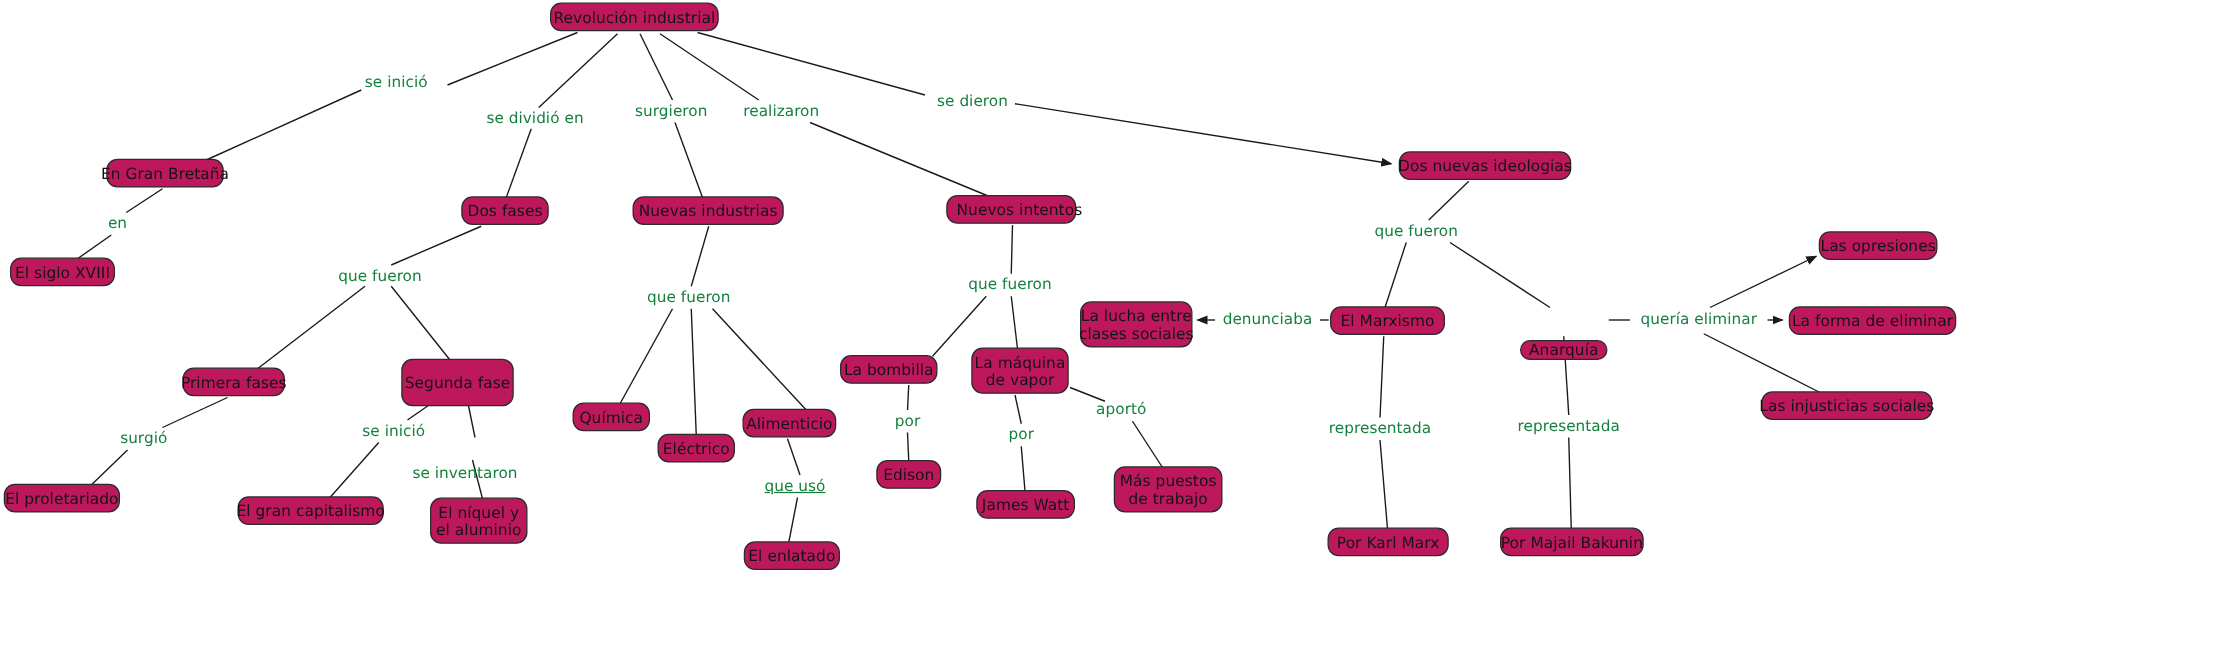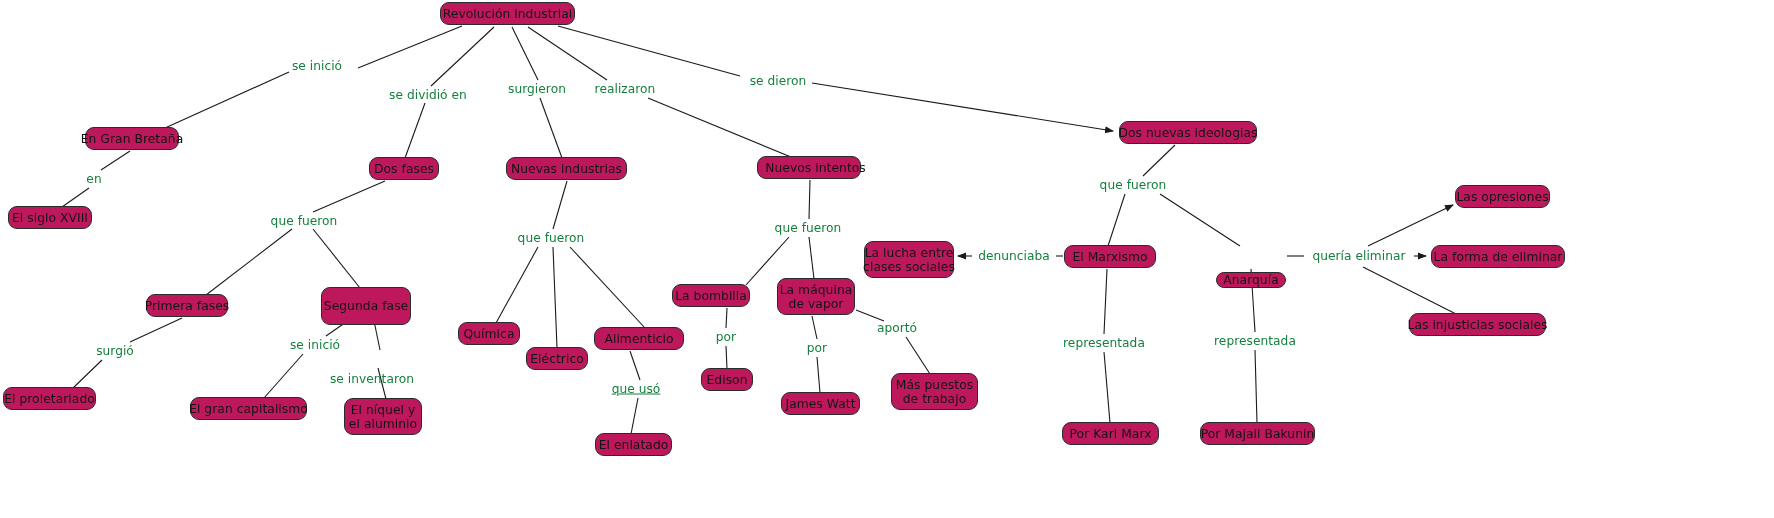--- a/index.html
+++ b/index.html
@@ -149,21 +149,21 @@
       <div class="node-box" style="left: 369px; top: 157px; width: 70px; height: 23px;">Dos fases</div>
       <div class="node-box" style="left: 146px; top: 294px; width: 82px; height: 23px;">Primera fases</div>
       <div class="node-box" style="left: 321px; top: 287px; width: 90px; height: 38px; text-align: center;">Segunda fase</div>
       <div class="node-box" style="left: 3px; top: 387px; width: 93px; height: 23px;">El proletariado</div>
       <div class="node-box" style="left: 190px; top: 397px; width: 117px; height: 23px;">El gran capitalismo</div>
       <div class="node-box" style="left: 344px; top: 398px; width: 78px; height: 37px;">El níquel y
 el aluminio</div>
       <div class="node-box" style="left: 506px; top: 157px; width: 121px; height: 23px;">Nuevas industrias</div>
       <div class="node-box" style="left: 458px; top: 322px; width: 62px; height: 23px;">Química</div>
       <div class="node-box" style="left: 526px; top: 347px; width: 62px; height: 23px;">Eléctrico</div>
-      <div class="node-box" style="left: 594px; top: 327px; width: 90px; height: 23px;">Alimenticio</div>
+      <div class="node-box" style="left: 594px; top: 327px; width: 75px; height: 23px;">Alimenticio</div>
       <div class="node-box" style="left: 595px; top: 433px; width: 77px; height: 23px;">El enlatado</div>
       <div class="node-box" style="left: 757px; top: 156px; width: 104px; height: 23px; padding-left: 21px;">Nuevos intentos</div>
       <div class="node-box" style="left: 672px; top: 284px; width: 78px; height: 23px;">La bombilla</div>
       <div class="node-box" style="left: 777px; top: 278px; width: 78px; height: 37px;">La máquina
 de vapor</div>
       <div class="node-box" style="left: 701px; top: 368px; width: 52px; height: 23px;">Edison</div>
       <div class="node-box" style="left: 781px; top: 392px; width: 79px; height: 23px;">James Watt</div>
       <div class="node-box" style="left: 891px; top: 373px; width: 87px; height: 37px;">Más puestos
 de trabajo</div>
       <div class="node-box" style="left: 864px; top: 241px; width: 90px; height: 37px;">La lucha entre

